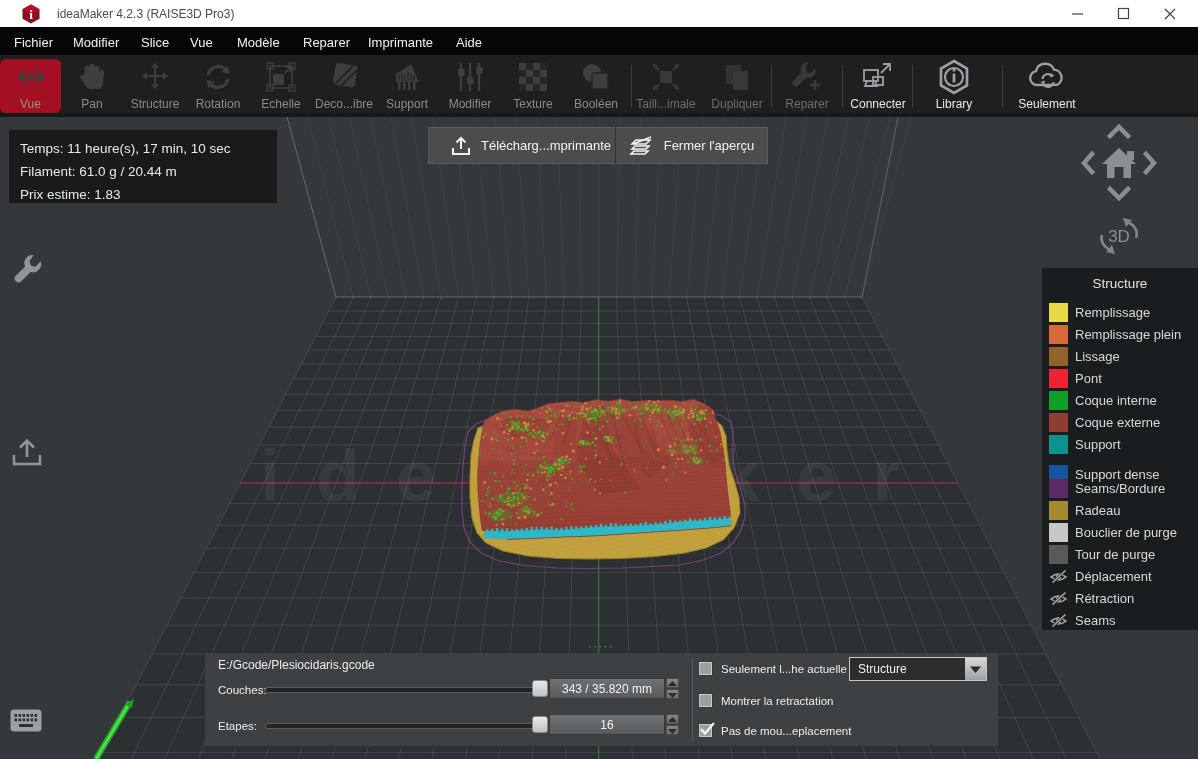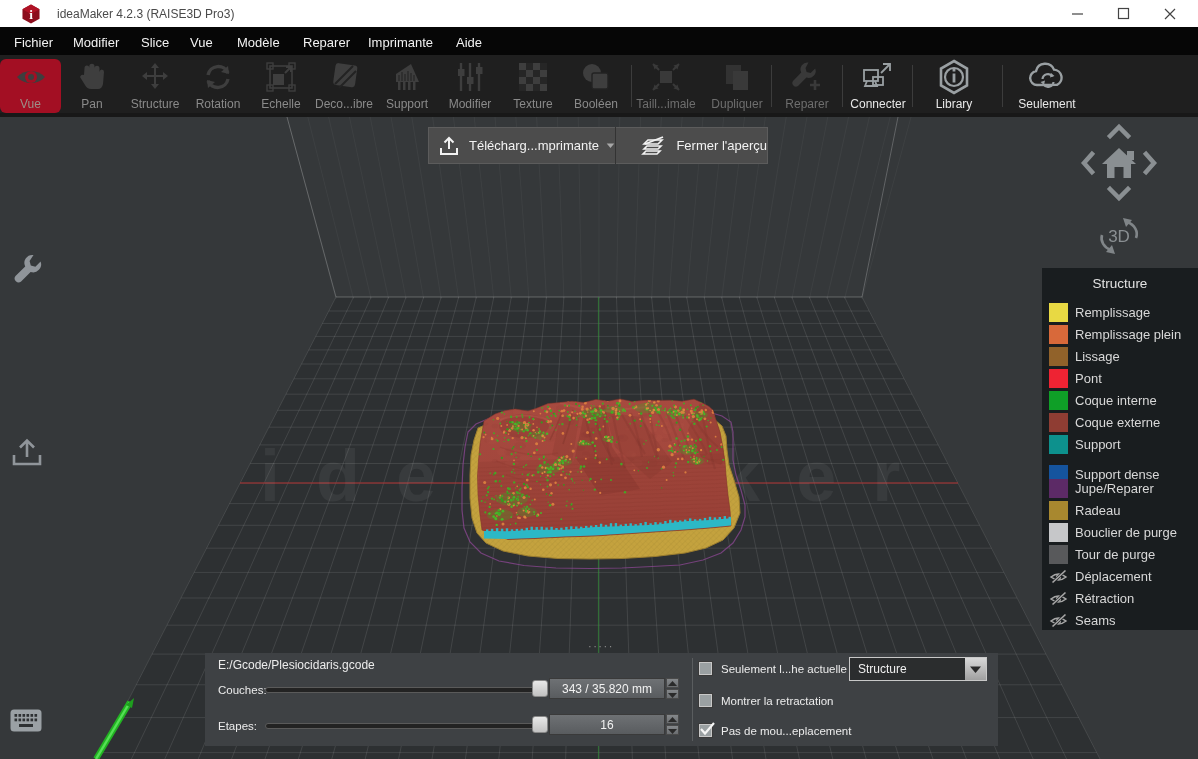--- a/index.html
+++ b/index.html
@@ -9,22 +9,22 @@
 .menubar span{position:absolute;top:8px;font-size:13px;color:#f2f2f2}
 .toolbar{position:absolute;left:0;top:55px;width:1198px;height:62px;background:#1f1f1f}
 .vuebtn{position:absolute;left:0;top:4px;width:61px;height:54px;background:#a30f23;border-radius:6px}
 .tsep{position:absolute;top:10px;width:1px;height:42px;background:#3c3c3c}
 .titem{position:absolute;top:0;width:0;height:62px}
 .ticon{position:absolute;left:0;top:22px;transform:translate(-50%,-50%);line-height:0}
 .tlabel{position:absolute;left:0;top:42px;transform:translateX(-50%);font-size:12px;white-space:nowrap}
 .infobox{position:absolute;left:9px;top:130px;width:268px;height:73px;background:rgba(22,24,24,0.9);color:#e9e9e7;font-size:13.5px;line-height:23px;padding:7px 0 0 11px}
 .topbtns{position:absolute;left:428px;top:127px;width:340px;height:37px;background:#4c4c4c;border:1px solid #5c5c5c;display:flex;align-items:center}
 .tb1,.tb2{display:flex;align-items:center;height:100%}
-.tb1{width:186px;padding-left:9px}
-.tb2{width:152px;justify-content:flex-end}
+.tb1{width:186px;padding-left:21px}
+.tb2{width:152px;justify-content:center}
 .tbdiv{width:1px;height:37px;background:#333}
 .tbicon{line-height:0;margin-right:9px}
 .tbtxt{color:#f2f2f2;font-size:13px;white-space:nowrap}
 .struct{position:absolute;left:1042px;top:268px;width:156px;height:362px;background:rgba(24,27,29,0.93)}
 .stitle{position:absolute;top:8px;width:100%;text-align:center;font-size:13.5px;color:#e2e2e2}
 .srow{position:absolute;left:7px;height:22px;width:156px}
 .swatch{position:absolute;left:0;top:1px;width:19px;height:19px}
 .seye{position:absolute;left:0;top:3px;line-height:0}
 .slab{position:absolute;left:26px;top:3px;font-size:13px;color:#d8d8d8;white-space:nowrap}
 .dots{position:absolute;left:588px;top:640px;width:26px;color:#8f8f8f;font-size:11px;letter-spacing:1.5px}
@@ -1192,20 +1192,21 @@
 <rect x="689.0" y="401.4" width="2.4" height="4.6" fill="#2cb8c6"></rect>
 <rect x="693.9" y="402.3" width="2.4" height="3.5" fill="#2cb8c6"></rect>
 <rect x="698.9" y="401.9" width="2.4" height="3.7" fill="#2cb8c6"></rect>
 <rect x="703.8" y="400.9" width="2.4" height="4.5" fill="#2cb8c6"></rect>
 <rect x="708.8" y="399.8" width="2.4" height="5.3" fill="#2cb8c6"></rect>
 <rect x="713.7" y="400.4" width="2.4" height="4.3" fill="#2cb8c6"></rect>
 <rect x="718.6" y="400.0" width="2.4" height="4.3" fill="#2cb8c6"></rect>
 <rect x="723.6" y="399.1" width="2.4" height="4.8" fill="#2cb8c6"></rect>
 <rect x="728.5" y="399.8" width="2.4" height="3.7" fill="#2cb8c6"></rect>
 </svg>
+<div class="infobox">Temps: 11 heure(s), 17 min, 10 sec<br>Filament: 61.0 g / 20.44 m<br>Prix estime: 1.83</div>
 <div class="topbtns">
       <div class="tb1">
         <span class="tbicon"><svg width="22" height="22" viewBox="0 0 22 22">
             <g stroke="#f2f2f2" stroke-width="2" fill="none">
               <path d="M11,14 V3 M6.5,7.5 L11,3 L15.5,7.5"></path>
               <path d="M3,13 v6 h16 v-6"></path>
             </g>
           </svg></span>
         <span class="tbtxt">Télécharg...mprimante</span>
         <svg width="13" height="9" viewBox="0 0 13 9" style="margin-left:7px">
@@ -1278,21 +1279,21 @@
 <div class="srow" style="top:166px">
         <span class="swatch" style="background:#0d918d"></span>
         <span class="slab">Support</span>
       </div>
 <div class="srow" style="top:196px">
         <span class="swatch" style="background:#15549e"></span>
         <span class="slab">Support dense</span>
       </div>
 <div class="srow" style="top:210px">
         <span class="swatch" style="background:#5c2a66"></span>
-        <span class="slab">Jupe/Reparer</span>
+        <span class="slab">Seams/Bordure</span>
       </div>
 <div class="srow" style="top:232px">
         <span class="swatch" style="background:#a8882f"></span>
         <span class="slab">Radeau</span>
       </div>
 <div class="srow" style="top:254px">
         <span class="swatch" style="background:#c6c7c9"></span>
         <span class="slab">Bouclier de purge</span>
       </div>
 <div class="srow" style="top:276px">

